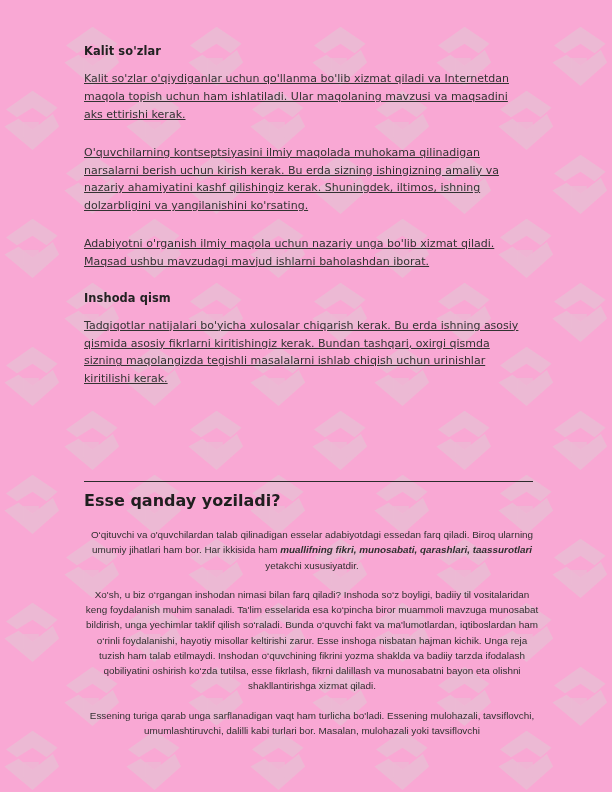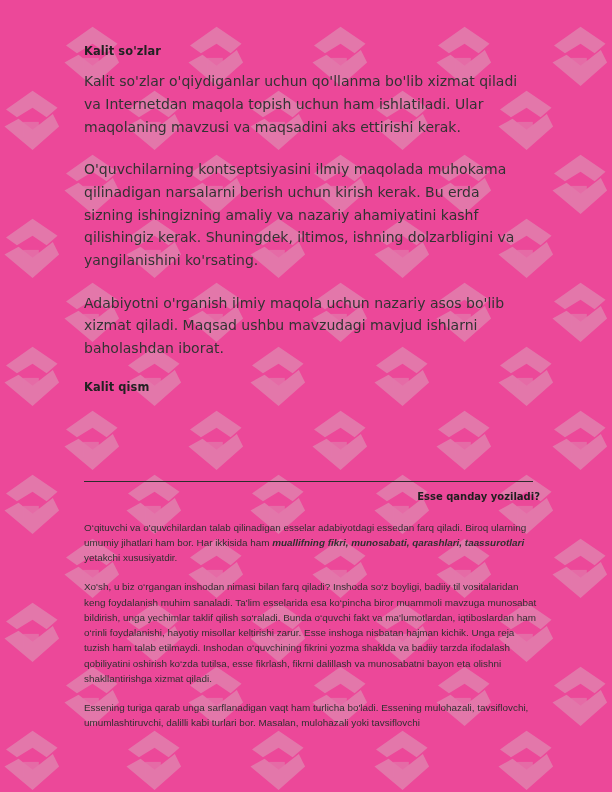--- a/index.html
+++ b/index.html
@@ -12,21 +12,21 @@
     overflow: hidden;
     background: #c9c9c9;
     font-family: "DejaVu Sans", sans-serif;
     -webkit-font-smoothing: antialiased;
   }
 
   #page {
     position: relative;
     width: 612px;
     height: 792px;
-    background: #ec4899;
+    background: #f9a8d4;
     overflow: hidden;
   }
 
   
   #watermarks {
     position: absolute;
     inset: 0;
     pointer-events: none;
     z-index: 0;
   }
@@ -54,24 +54,25 @@
   .sec1 h3 {
     margin: 0 0 12px 0;
     font-size: 11.4px;
     font-weight: bold;
     line-height: 1.25;
     letter-spacing: 0.1px;
     color: #222;
   }
   .sec1 p {
     margin: 0 12px 20px 0;
-    font-size: 14px;
+    font-size: 11px;
     line-height: 1.62;
     color: #333;
     letter-spacing: 0.0px;
+    text-decoration: underline;
   }
   .sec1 p:last-child { margin-bottom: 0; }
 
   
   .divider {
     position: absolute;
     left: 84px;
     top: 481px;
     width: 449px;
     height: 0;
@@ -82,32 +83,33 @@
   .sec2 {
     position: absolute;
     left: 84px;
     top: 491px;
     width: 456px;
     color: #2e2e2e;
     font-family: "Liberation Sans", sans-serif;
   }
   .sec2 h2 {
     margin: 0 0 16px 0;
-    text-align: right;
-    font-size: 10px;
+    text-align: left;
+    font-size: 16px;
     font-weight: bold;
     line-height: 1.25;
     color: #1f1f1f;
     font-family: "DejaVu Sans", sans-serif;
   }
   .sec2 p {
     margin: 0 0 14px 0;
     font-size: 9.9px;
     line-height: 1.54;
     color: #303030;
+    text-align: center;
   }
   .sec2 p:last-child { margin-bottom: 0; }
   .sec2 .bi {
     font-weight: bold;
     font-style: italic;
   }
 </style>
 </head>
 <body>
 
@@ -538,24 +540,25 @@
 
   <div id="content">
 
     <div class="sec1">
 
       <h3>Kalit so'zlar</h3>
       <p>Kalit so'zlar o'qiydiganlar uchun qo'llanma bo'lib xizmat qiladi va Internetdan maqola topish uchun ham ishlatiladi. Ular maqolaning mavzusi va maqsadini aks ettirishi kerak.</p>
 
       <p>O'quvchilarning kontseptsiyasini ilmiy maqolada muhokama qilinadigan narsalarni berish uchun kirish kerak. Bu erda sizning ishingizning amaliy va nazariy ahamiyatini kashf qilishingiz kerak. Shuningdek, iltimos, ishning dolzarbligini va yangilanishini ko'rsating.</p>
 
-      <p>Adabiyotni o'rganish ilmiy maqola uchun nazariy asos bo'lib xizmat qiladi. Maqsad ushbu mavzudagi mavjud ishlarni baholashdan iborat.</p>
-
-      <h3>Kalit qism</h3>
-
+      <p>Adabiyotni o'rganish ilmiy maqola uchun nazariy unga bo'lib xizmat qiladi. Maqsad ushbu mavzudagi mavjud ishlarni baholashdan iborat.</p>
+
+      <h3>Inshoda qism</h3>
+
+      <p>Tadqiqotlar natijalari bo'yicha xulosalar chiqarish kerak. Bu erda ishning asosiy qismida asosiy fikrlarni kiritishingiz kerak. Bundan tashqari, oxirgi qismda sizning maqolangizda tegishli masalalarni ishlab chiqish uchun urinishlar kiritilishi kerak.</p>
     </div>
 
     <div class="divider"></div>
 
     <div class="sec2">
 
       <h2>Esse qanday yoziladi?</h2>
 
       <p><span>O‘qituvchi va o'quvchilardan talab qilinadigan esselar adabiyotdagi essedan farq qiladi. Biroq ularning umumiy jihatlari ham bor. Har ikkisida ham </span><span class="bi">muallifning fikri, munosabati, qarashlari, taassurotlari</span><span> yetakchi xususiyatdir.</span></p>
 

